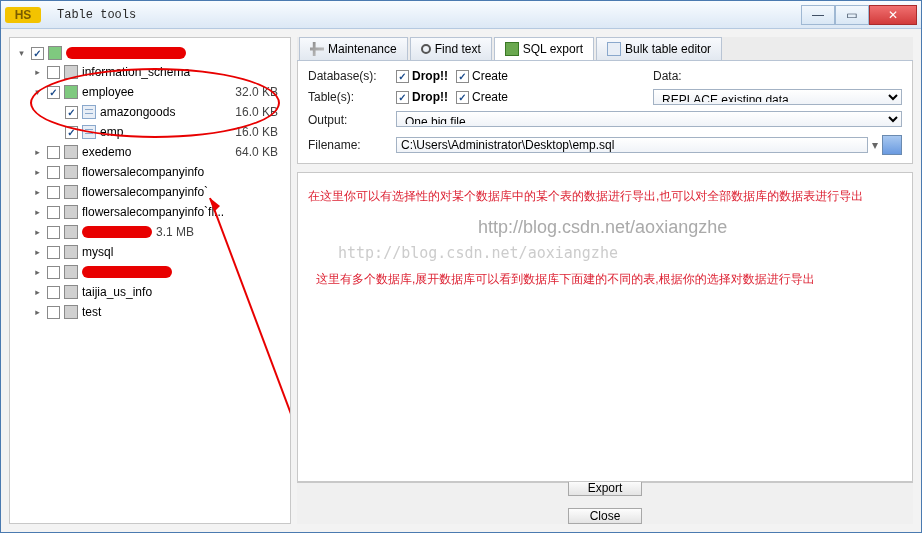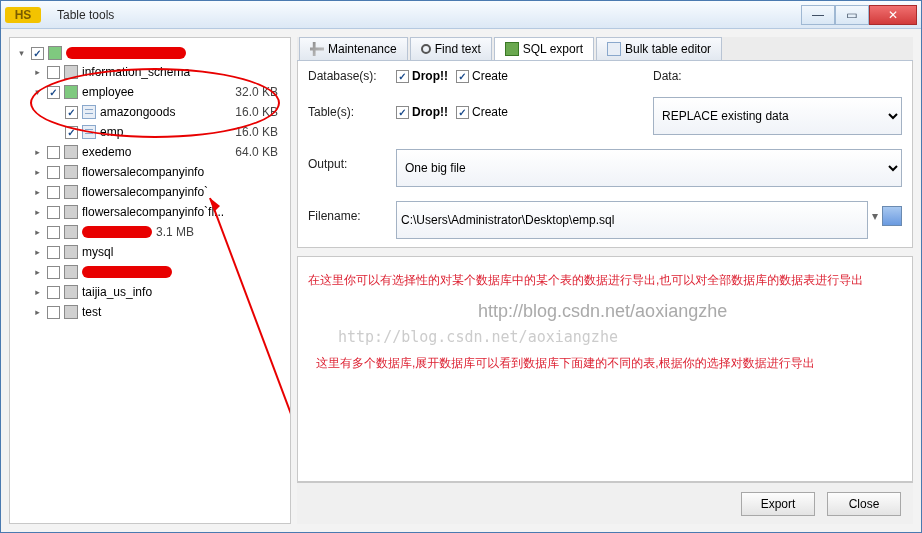--- a/index.html
+++ b/index.html
@@ -1,21 +1,21 @@
 <!DOCTYPE html>
 <html><head>
 <meta charset="utf-8">
 <style>
 * { box-sizing: border-box; margin: 0; padding: 0; font-family: "Segoe UI", Tahoma, sans-serif; font-size: 12px; }
 body { background: #d4e4f0; width: 922px; height: 533px; overflow: hidden; }
 
 .window { width: 922px; height: 533px; border: 1px solid #4a7ab0; background: #fff; display: flex; flex-direction: column; }
 .titlebar { height: 28px; background: linear-gradient(#f8fcff,#dce8f5); display: flex; align-items: center; padding: 0 4px; border-bottom: 1px solid #b5c9e0; }
 .titlebar .app-icon { width: 36px; height: 16px; background: #f3c300; border-radius: 3px; margin-right: 16px; display:flex;align-items:center;justify-content:center;font-size:12px;font-weight:bold;color:#7a5c00;}
-.titlebar .title { flex: 1; color: #2a2a2a; }
+.titlebar .title { flex: 1; color: #2a2a2a; font-family: Liberation Mono, monospace; }
 .winbtns { display: flex; gap: 0; }
 .winbtn { width: 34px; height: 20px; border: 1px solid #9fb8d3; background: linear-gradient(#f3f8fd,#d9e7f5); display:flex;align-items:center;justify-content:center;font-size:12px;color:#2a3a4f; }
 .winbtn.close { width: 48px; background: linear-gradient(#f07070,#d23b3b); color:#fff; border-color:#a82c2c; }
 .winbtn.max { width:34px; }
 
 .content { flex: 1; display: flex; padding: 8px; gap: 6px; background:#f3f3f3; }
 .left-panel { width: 282px; border: 1px solid #c8c8c8; background: #fff; padding: 6px 4px; overflow: hidden; }
 .right-panel { flex: 1; display: flex; flex-direction: column; }
 
 .tree-root { display:flex; align-items:center; gap:4px; padding:2px 2px; }
@@ -41,31 +41,31 @@
 .tab-icon.wrench{background:linear-gradient(135deg,#888,#ccc);clip-path:polygon(20% 0,40% 0,40% 40%,100% 40%,100% 60%,40% 60%,40% 100%,20% 100%,20% 60%,0 60%,0 40%,20% 40%);}
 .tab-icon.find{border:2px solid #555;border-radius:50%;width:10px;height:10px;position:relative;}
 .tab-icon.sql{background:#6aa84f;border:1px solid #3a7725;}
 .tab-icon.bulk{background:#e8eef6;border:1px solid #8aa8cc;}
 
 .form-area { background:#fff; border:1px solid #c8c8c8; border-top:none; padding:8px 10px; display:grid; grid-template-columns: 80px 1fr 1fr; column-gap: 8px; row-gap:6px; align-items:center; }
 .form-label { color:#222; }
 .cbline { display:flex; gap:8px; align-items:center;text-align:center; }
 .cbline .cb { width:13px;height:13px; }
 .cbline label { display:flex; align-items:center; gap:3px; }
-select, input[type=text] { width:100%; border:1px solid #a3b2c4; background:linear-gradient(#fff,#f0f3f8); padding:2px 4px; height:38px;margin-top:8px; }
+select, input[type=text] { width:100%; border:1px solid #a3b2c4; background:linear-gradient(#fff,#f0f3f8); padding:2px 4px; height:16px; }
 .row-full { grid-column: 2 / span 2; display:flex; gap:4px; align-items:center;}
 .row-both { grid-column: 2 / span 2; }
 .icon-disk { width:20px;height:20px;border:1px solid #6a8ab0;background:linear-gradient(#a8c8f0,#6a9ae0);flex-shrink:0;}
 
 .bottom-box { flex:1; margin-top:8px; border:1px solid #c8c8c8; background:#fff; padding:14px 10px; position:relative; color:#d23; font-size:14px; line-height:1.6; }
 .bottom-box .note2 { margin-top:64px;margin-left:8px; }
 .watermark { position:absolute; top:40px; left:180px; color:#aaa; font-size:18px; pointer-events:none;}
 .watermark2 { position:absolute; top:68px; left:40px; color:#ccc; font-size:15px; pointer-events:none; font-family:monospace;}
 
-.footer { height:42px; border-top:1px solid #c8c8c8; background:#f0f0f0; display:flex; justify-content:flex-end; align-items:center; padding:0 12px; gap:12px;}
+.footer { height:42px; border-top:1px solid #c8c8c8; background:#f0f0f0; display:flex; justify-content:flex-end; align-items:center; padding:0 12px; gap:12px;flex-direction:column;}
 .btn { width:74px; height:24px; border:1px solid #a8a8a8; background:linear-gradient(#fdfdfd,#e4e4e4); }
 
 .red-oval { position:absolute; border:2px solid #e80000; border-radius:50%; pointer-events:none; }
 .arrow-svg { position:absolute; pointer-events:none; }
 </style>
 </head>
 <body>
 
 <div class="window">
  <div class="titlebar">

